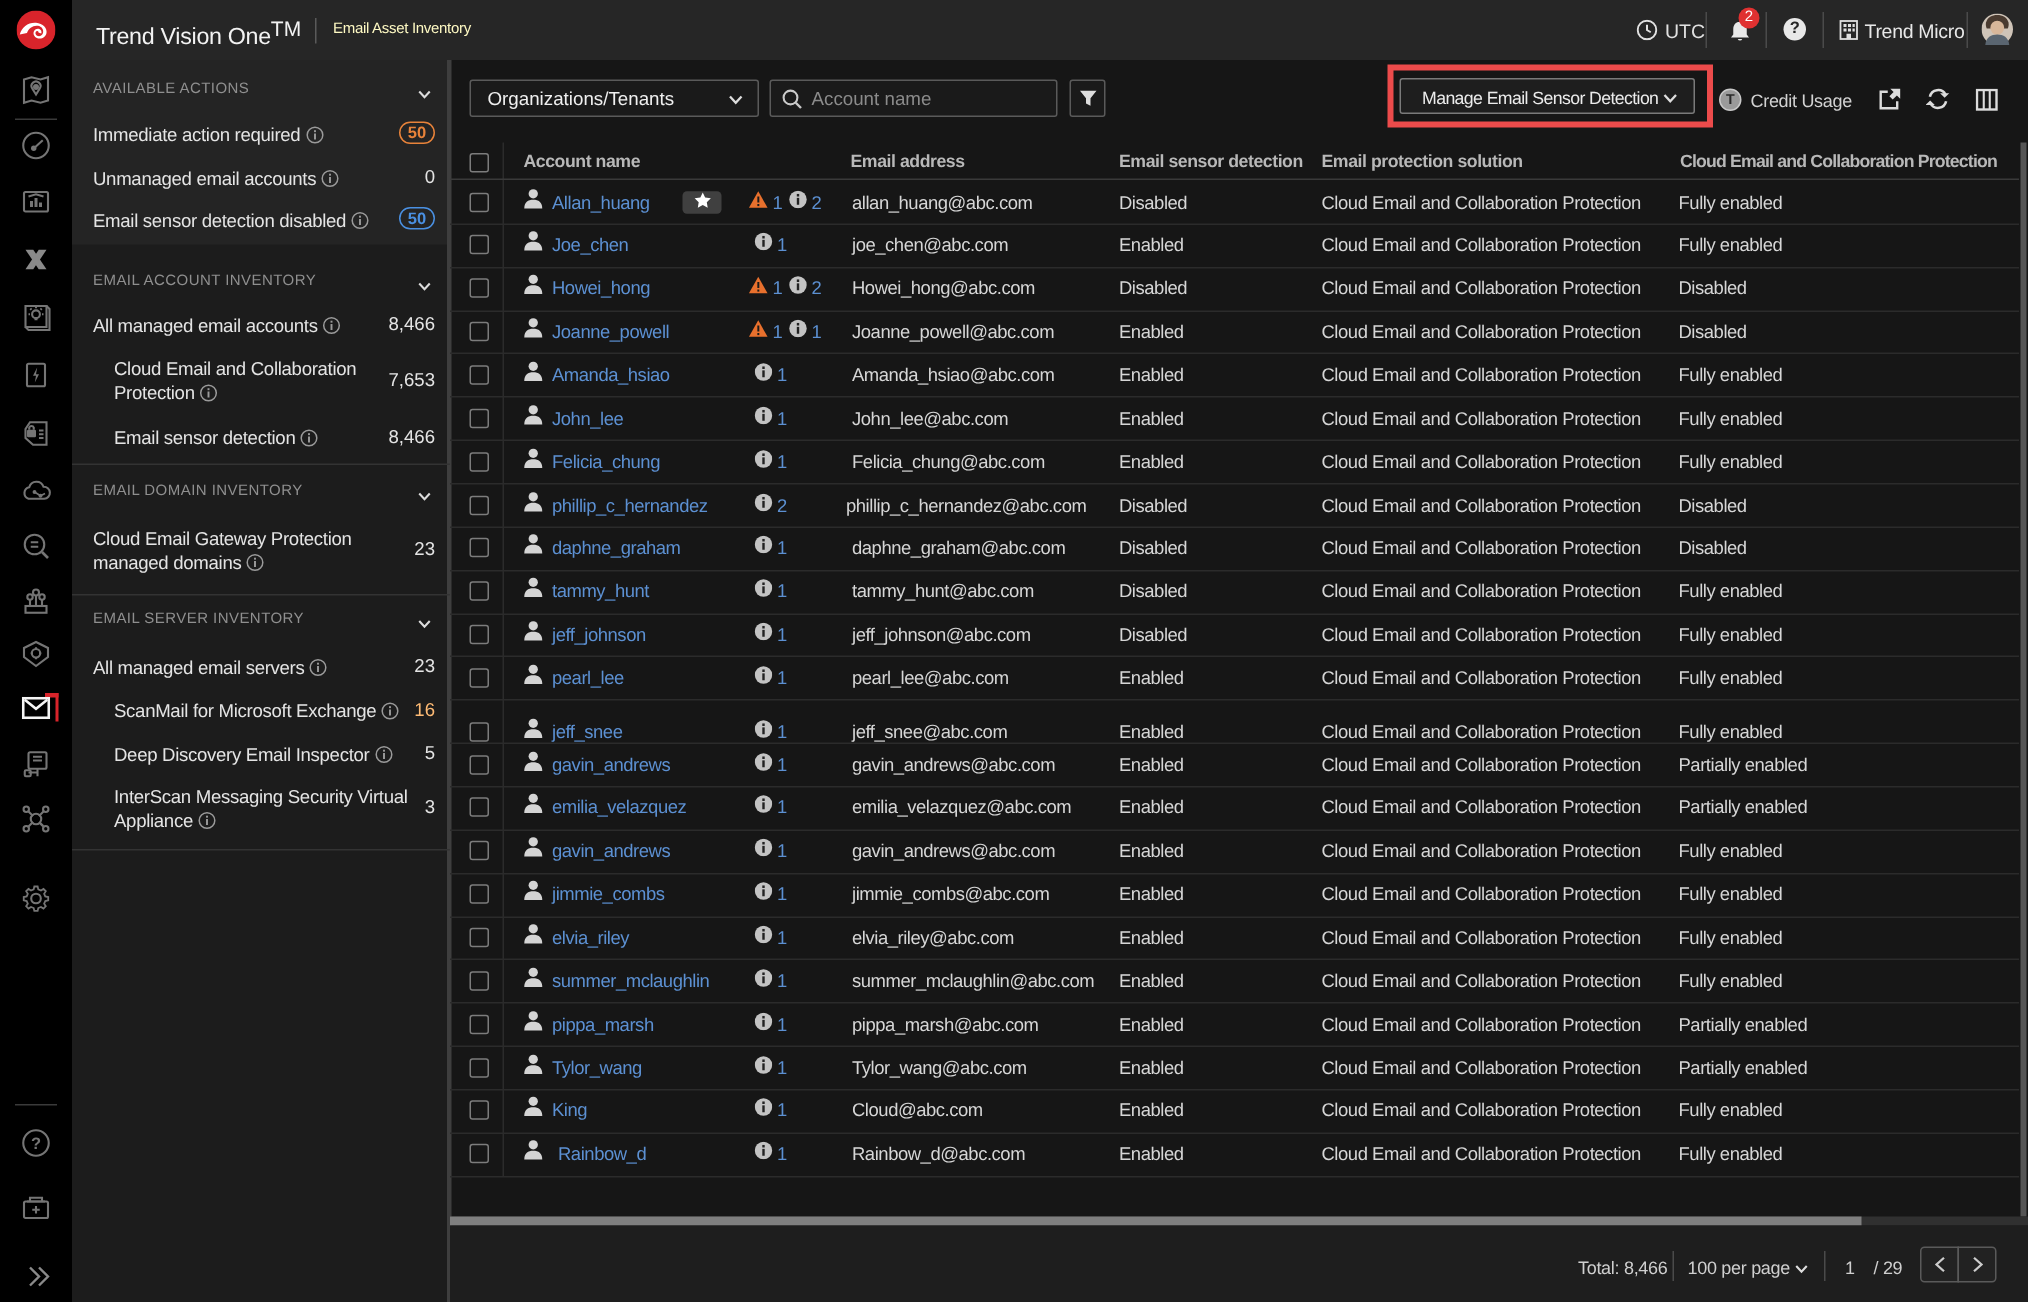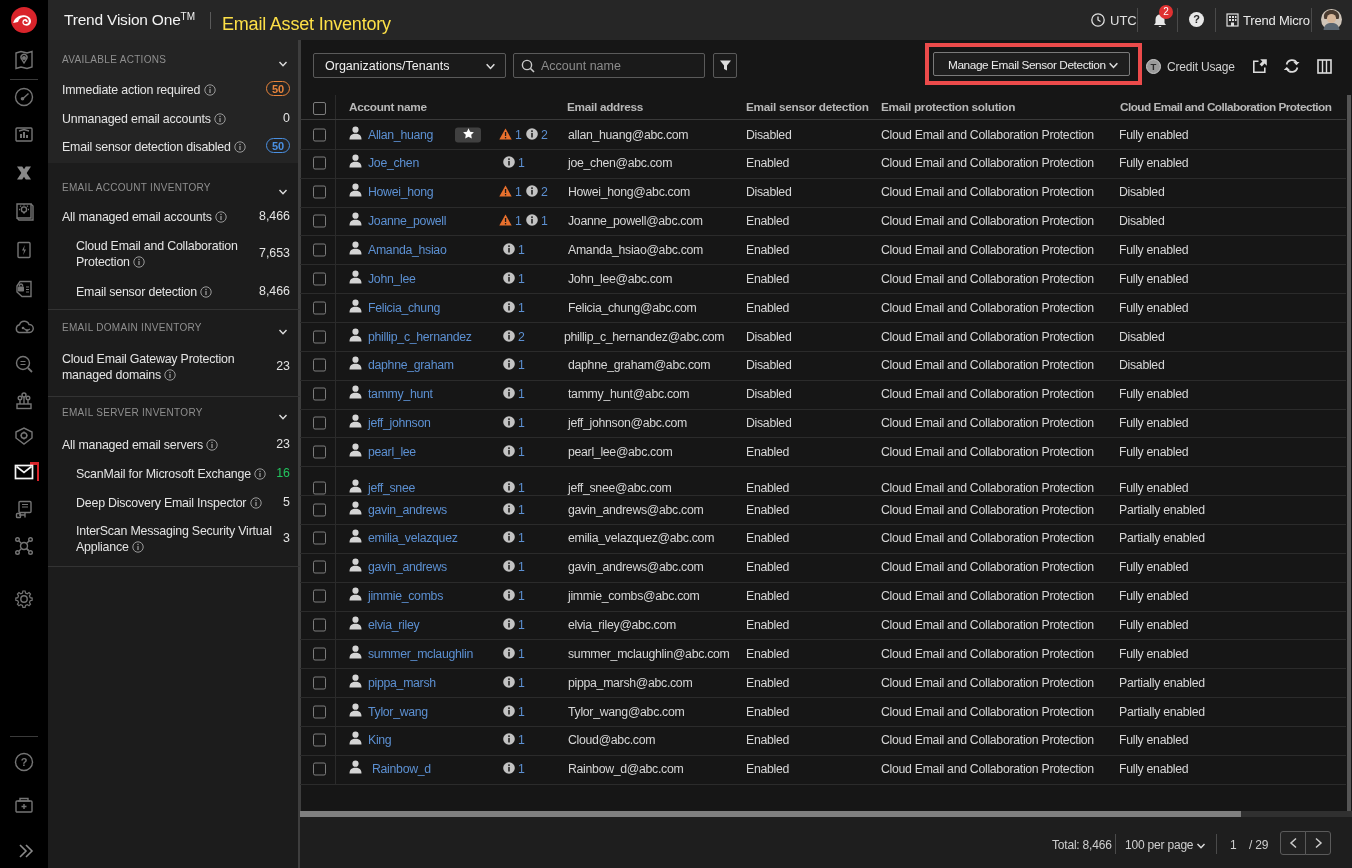--- a/index.html
+++ b/index.html
@@ -33,23 +33,23 @@
 #footer{position:absolute;left:300px;top:817px;width:1052px;height:51px;background:#1e1e1e}
 .ft{position:absolute;font-size:12px;letter-spacing:-0.2px;color:#cfcfcf;white-space:nowrap}
 .fbtn{position:absolute;top:831px;width:26px;height:24px;border:1px solid #5a5a5a;background:#222}
 </style></head><body>
 <div id="topbar"></div>
 <div id="logobox"></div>
 <svg class="abs" style="left:11px;top:7px" width="26" height="26" viewBox="0 0 26 26">
 <circle cx="13" cy="13" r="13" fill="#d9242b"></circle>
 <path d="M2.2 16 C3.4 11 8 7.8 13 8.2 C17.6 8.6 20.6 11.8 20 15 C19.5 17.6 17 19.2 14.4 18.6 C12.2 18.1 10.9 16.1 11.5 14.2 C12 12.6 13.7 11.7 15.2 12.3 C16.4 12.8 17 14.1 16.5 15.3 L14.6 14.7 C14.8 14.3 14.6 13.9 14.2 13.8 C13.6 13.6 12.9 14 12.7 14.7 C12.4 15.7 13.1 16.7 14.2 17 C15.7 17.4 17.3 16.4 17.7 14.8 C18.2 12.7 16.7 10.6 14.3 10.2 C11.2 9.7 8.1 11.7 7 15 Z" fill="#fff"></path>
 </svg>
-<div class="abs" style="left:64px;top:11px;font-size:15.5px;letter-spacing:-0.2px;color:#f2f2f2">Trend Vision One<span style="font-size:10px;vertical-align:5px;letter-spacing:0">TM</span></div>
+<div class="abs" style="left:64px;top:11px;font-size:15.5px;letter-spacing:-0.2px;color:#f2f2f2">Trend Vision One<span style="font-size:14px;vertical-align:5px;letter-spacing:0">TM</span></div>
 <div class="abs" style="left:210px;top:12px;width:1px;height:17px;background:#5a5a5a"></div>
-<div class="abs" style="left:222px;top:14px;font-size:18px;letter-spacing:-0.2px;color:#fde047">Email Asset Inventory</div>
+<div class="abs" style="left:222px;top:14px;font-size:10px;letter-spacing:-0.2px;color:#fef9c3">Email Asset Inventory</div>
 <svg class="abs" style="left:1091px;top:13px" width="14" height="14" viewBox="0 0 14 14">
 <circle cx="7" cy="7" r="6.2" fill="none" stroke="#e0e0e0" stroke-width="1.3"></circle>
 <path d="M7 3.5 L7 7 L9.5 8.5" fill="none" stroke="#e0e0e0" stroke-width="1.3"></path>
   </svg>
 <div class="abs" style="left:1110px;top:13px;font-size:13px;color:#e0e0e0">UTC</div>
 <div class="tb-sep" style="left:1137px"></div>
 <svg class="abs" style="left:1152px;top:13px" width="16" height="16" viewBox="0 0 16 16">
 <path d="M8 1.5 C5.2 1.5 3.5 3.6 3.5 6.5 L3.5 10 L2 12 L14 12 L12.5 10 L12.5 6.5 C12.5 3.6 10.8 1.5 8 1.5 Z" fill="#e8e8e8"></path>
 <path d="M6.5 13 A1.6 1.6 0 0 0 9.5 13 Z" fill="#e8e8e8"></path>
   </svg>
@@ -246,21 +246,21 @@
       <circle cx="6" cy="6" r="5.2" fill="none" stroke="#9a9a9a" stroke-width="1"></circle>
       <rect x="5.35" y="2.8" width="1.3" height="1.3" fill="#9a9a9a"></rect>
       <rect x="5.35" y="5" width="1.3" height="4" fill="#9a9a9a"></rect>
     </svg></div>
 <div class="abs" style="top:437px;left:230px;width:60px;text-align:right;font-size:12.4px;color:#e4e4e4">23</div>
 <div class="abs" style="left:76px;top:466px;font-size:12.4px;letter-spacing:-0.2px;color:#e4e4e4;width:200px;line-height:16px">ScanMail for Microsoft Exchange <svg width="12" height="12" viewBox="0 0 12 12" style="vertical-align:-2px">
       <circle cx="6" cy="6" r="5.2" fill="none" stroke="#9a9a9a" stroke-width="1"></circle>
       <rect x="5.35" y="2.8" width="1.3" height="1.3" fill="#9a9a9a"></rect>
       <rect x="5.35" y="5" width="1.3" height="4" fill="#9a9a9a"></rect>
     </svg></div>
-<div class="abs" style="top:466px;left:230px;width:60px;text-align:right;font-size:12.4px;color:#22c55e">16</div>
+<div class="abs" style="top:466px;left:230px;width:60px;text-align:right;font-size:12.4px;color:#fdba74">16</div>
 <div class="abs" style="left:76px;top:495px;font-size:12.4px;letter-spacing:-0.2px;color:#e4e4e4;width:200px;line-height:16px">Deep Discovery Email Inspector <svg width="12" height="12" viewBox="0 0 12 12" style="vertical-align:-2px">
       <circle cx="6" cy="6" r="5.2" fill="none" stroke="#9a9a9a" stroke-width="1"></circle>
       <rect x="5.35" y="2.8" width="1.3" height="1.3" fill="#9a9a9a"></rect>
       <rect x="5.35" y="5" width="1.3" height="4" fill="#9a9a9a"></rect>
     </svg></div>
 <div class="abs" style="top:495px;left:230px;width:60px;text-align:right;font-size:12.4px;color:#e4e4e4">5</div>
 <div class="abs" style="left:76px;top:523px;font-size:12.4px;letter-spacing:-0.2px;color:#e4e4e4;width:206px;line-height:16px">InterScan Messaging Security Virtual Appliance <svg width="12" height="12" viewBox="0 0 12 12" style="vertical-align:-2px">
       <circle cx="6" cy="6" r="5.2" fill="none" stroke="#9a9a9a" stroke-width="1"></circle>
       <rect x="5.35" y="2.8" width="1.3" height="1.3" fill="#9a9a9a"></rect>
       <rect x="5.35" y="5" width="1.3" height="4" fill="#9a9a9a"></rect>

